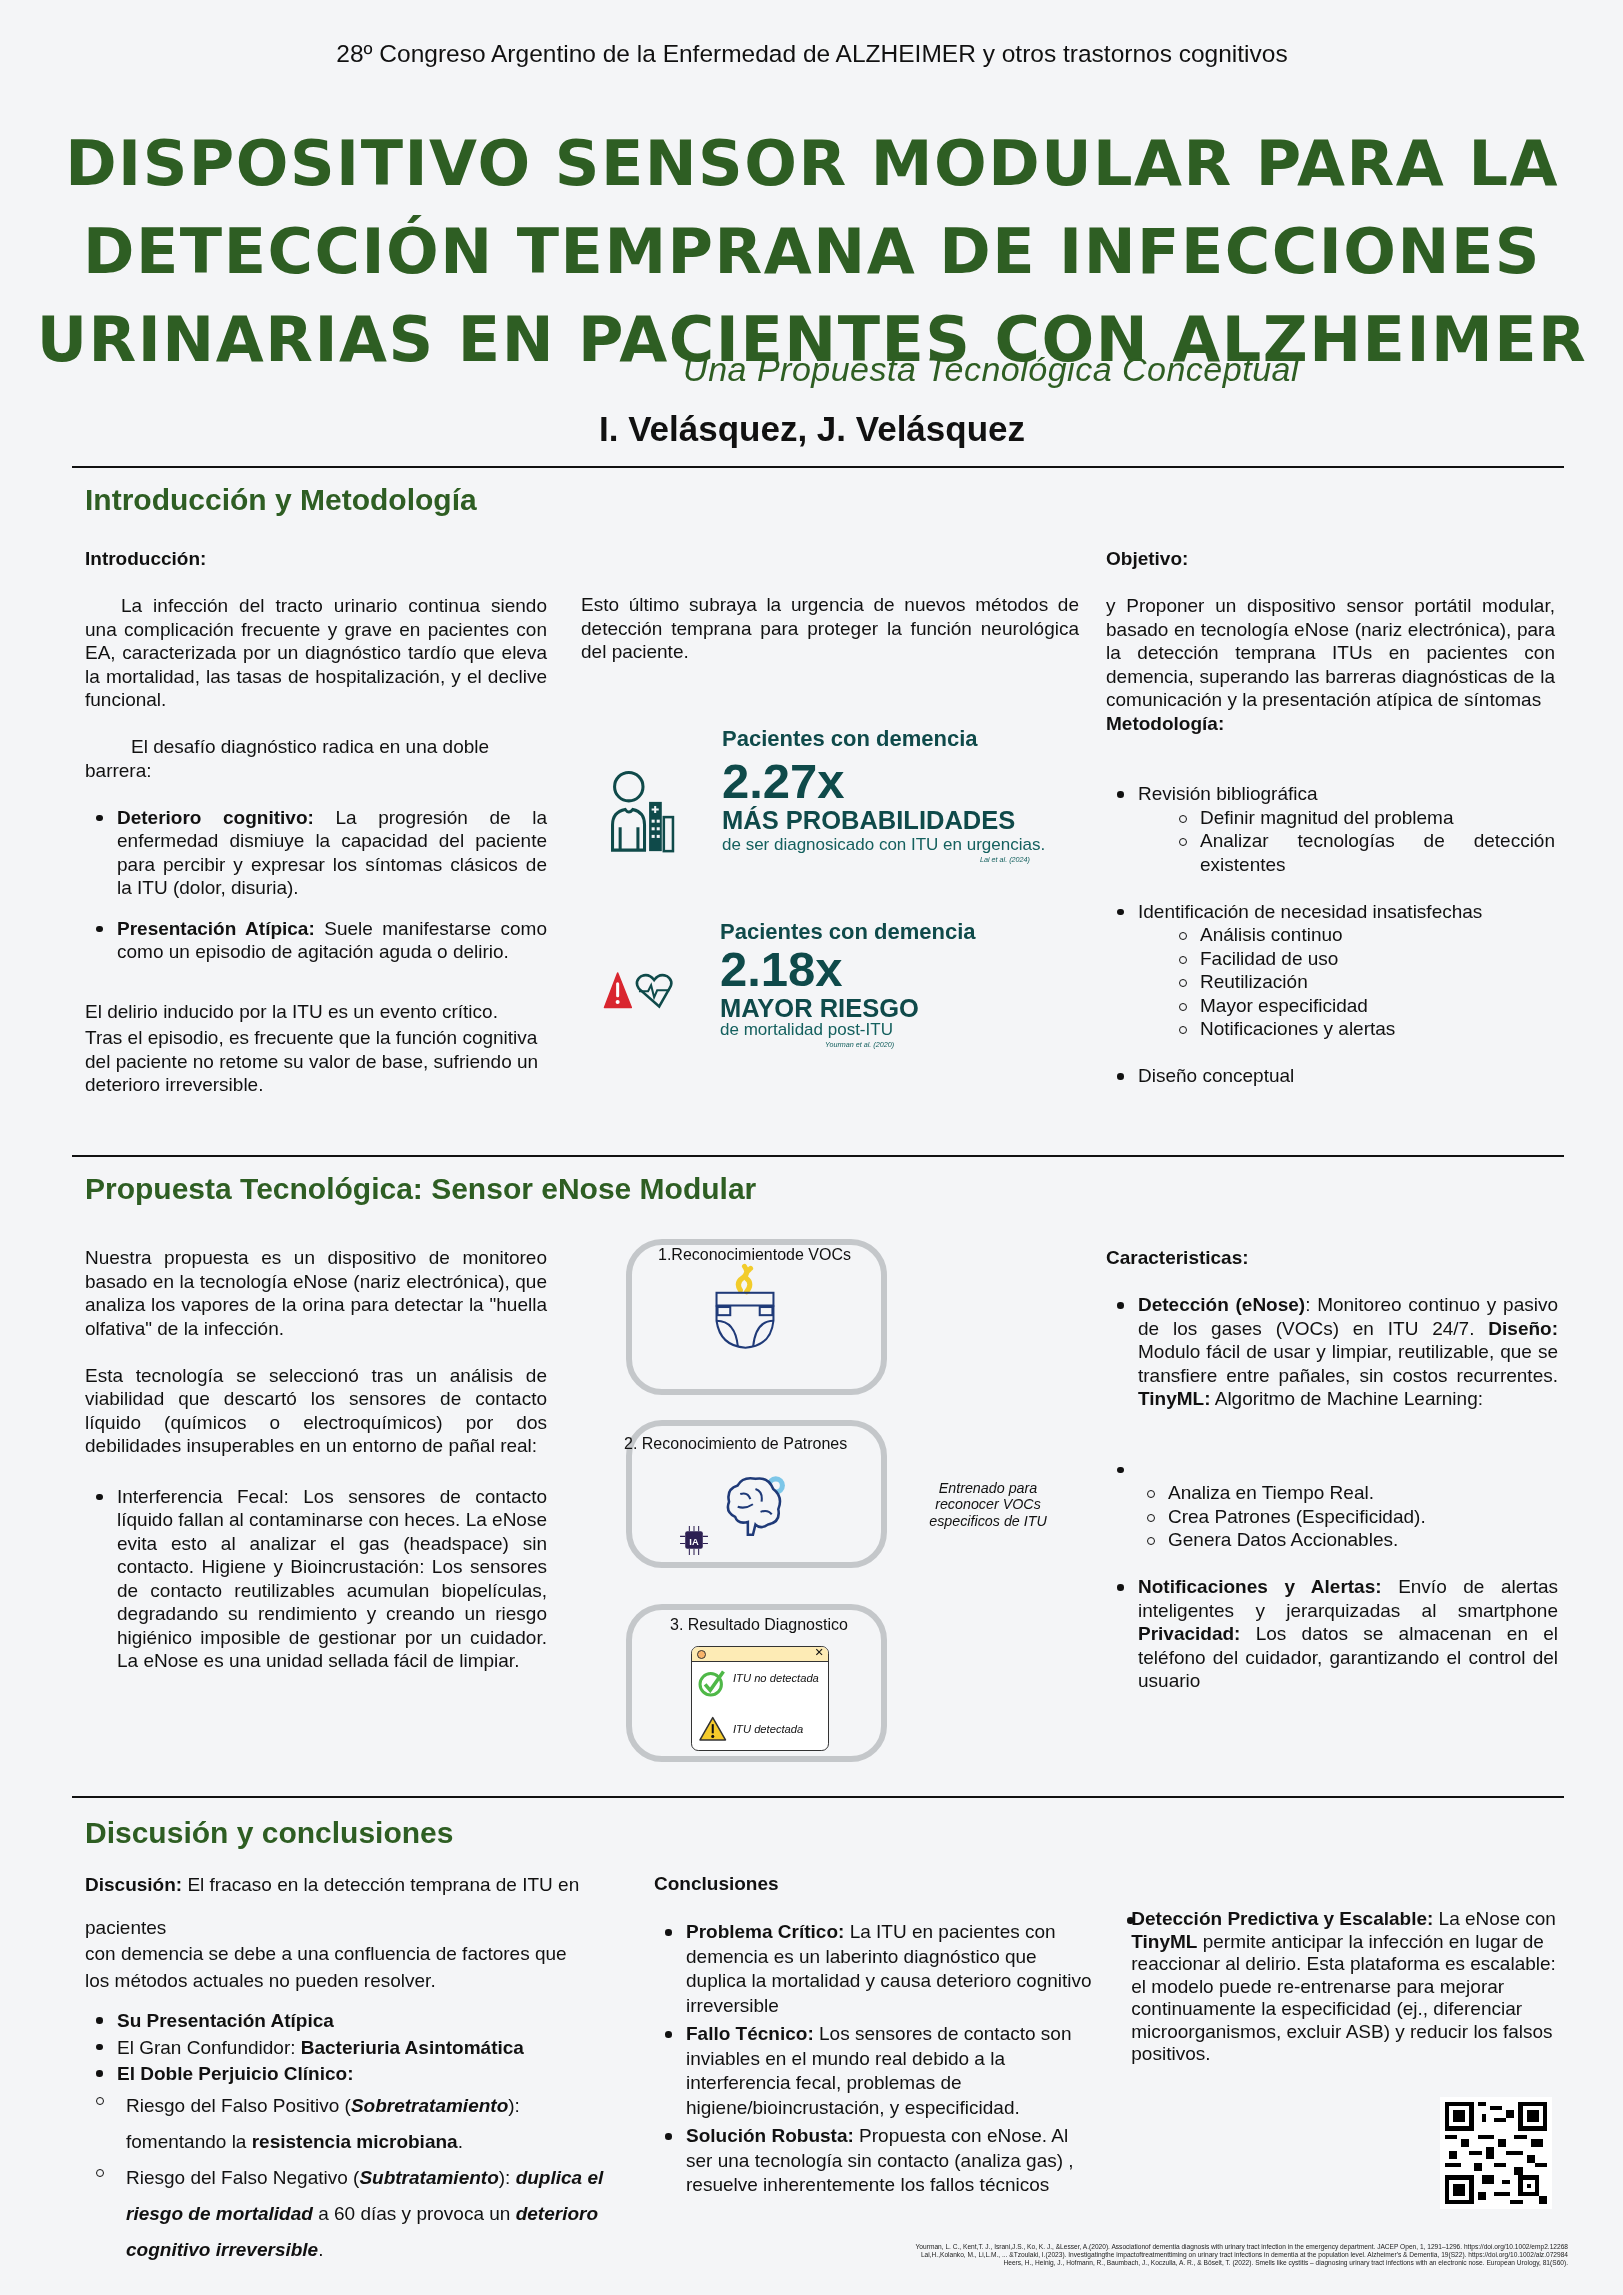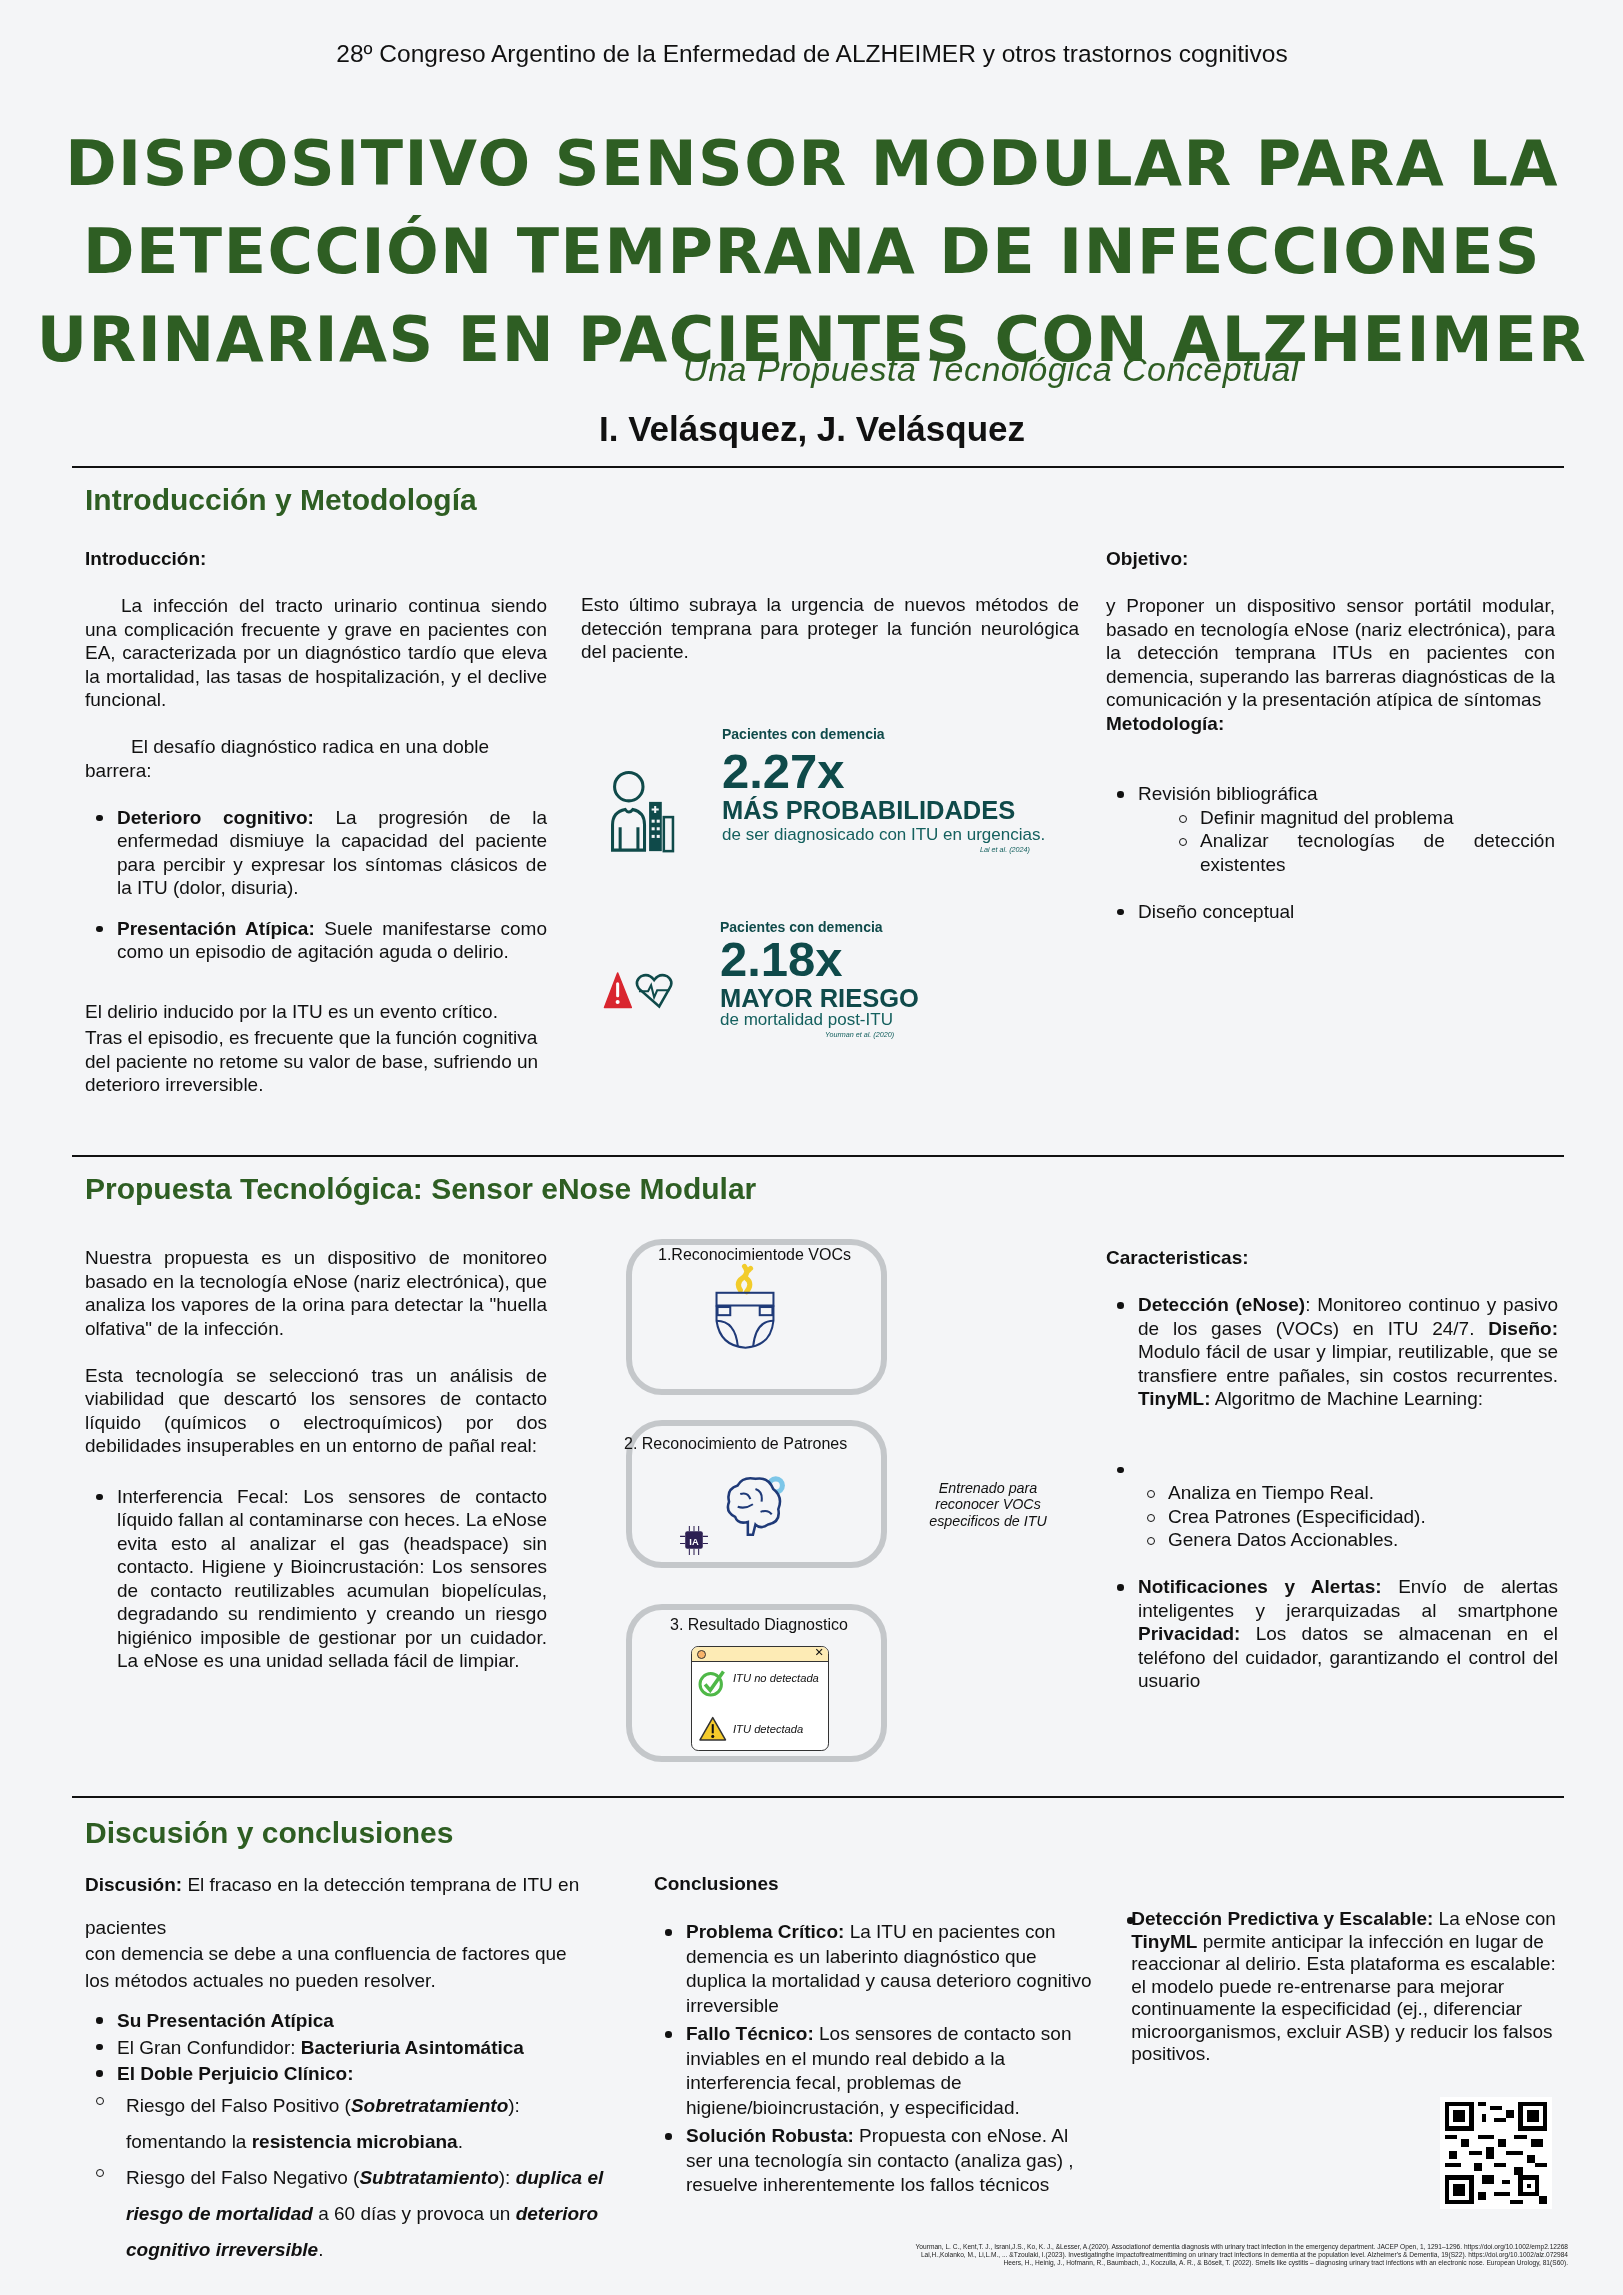--- a/index.html
+++ b/index.html
@@ -15,21 +15,21 @@
   .col{font-size:19px;line-height:23.5px;color:#111;}
   .col p{margin-bottom:0;}
   .just{text-align:justify;}
   .b{font-weight:bold;}
   .i{font-style:italic;}
   ul{list-style:none;}
   li{position:relative;padding-left:32px;}
   li::before{content:"";position:absolute;left:11.2px;top:9.2px;width:6.6px;height:6.6px;border-radius:50%;background:#111;}
   ul.sub li{padding-left:32px;margin-left:30px;}
   ul.sub li::before{left:11.2px;top:9.2px;width:6.1px;height:6.1px;background:transparent;border:1px solid #111;}
-  .stat-hd{font-weight:bold;font-size:14px;color:#0f4a4a;}
+  .stat-hd{font-weight:bold;font-size:22px;color:#0f4a4a;}
   .stat-num{font-weight:bold;font-size:49px;line-height:49px;color:#0f4a4a;}
   .stat-big{font-weight:bold;font-size:25.5px;color:#0f4a4a;}
   .stat-sub{font-size:17px;color:#14605e;}
   .stat-cite{font-style:italic;font-size:7.2px;color:#14605e;}
   .frame{border:6.1px solid #c4c7ca;border-radius:36px;}
   .frame-label{font-size:16px;color:#111;}
   .popup{background:#fff;border:1.5px solid #333;border-radius:7.2px;overflow:hidden;}
   .popup-bar{height:15.3px;background:#fdebb5;border-bottom:1.5px solid #333;position:relative;}
   .ref{font-size:6.6px;line-height:8.2px;color:#222;text-align:right;}
 </style>
@@ -107,20 +107,29 @@
 
 <div class="abs col" style="left:1106px;top:547px;width:449px;">
   <p class="b">Objetivo:</p>
   <p class="just" style="margin-top:23.5px;">y Proponer un dispositivo sensor portátil modular, basado en tecnología eNose (nariz electrónica), para la detección temprana ITUs en pacientes con demencia, superando las barreras diagnósticas de la comunicación y la presentación atípica de síntomas</p>
   <p class="b">Metodología:</p>
   <ul style="margin-top:47px;">
     <li><span>Revisión bibliográfica</span>
       <ul class="sub">
         <li>Definir magnitud del problema</li>
         <li class="just">Analizar tecnologías de detección existentes</li>
+      </ul>
+    </li>
+    <li style="margin-top:23.5px;"><span>Identificación de necesidad insatisfechas</span>
+      <ul class="sub">
+        <li>Análisis continuo</li>
+        <li>Facilidad de uso</li>
+        <li>Reutilización</li>
+        <li>Mayor especificidad</li>
+        <li>Notificaciones y alertas</li>
       </ul>
     </li>
     <li style="margin-top:23.5px;">Diseño conceptual</li>
   </ul>
 </div>
 
 <div class="abs rule" style="top:1155px;"></div>
 
 <div class="abs sec-title" style="top:1172px;">Propuesta Tecnológica: Sensor eNose Modular</div>
 

